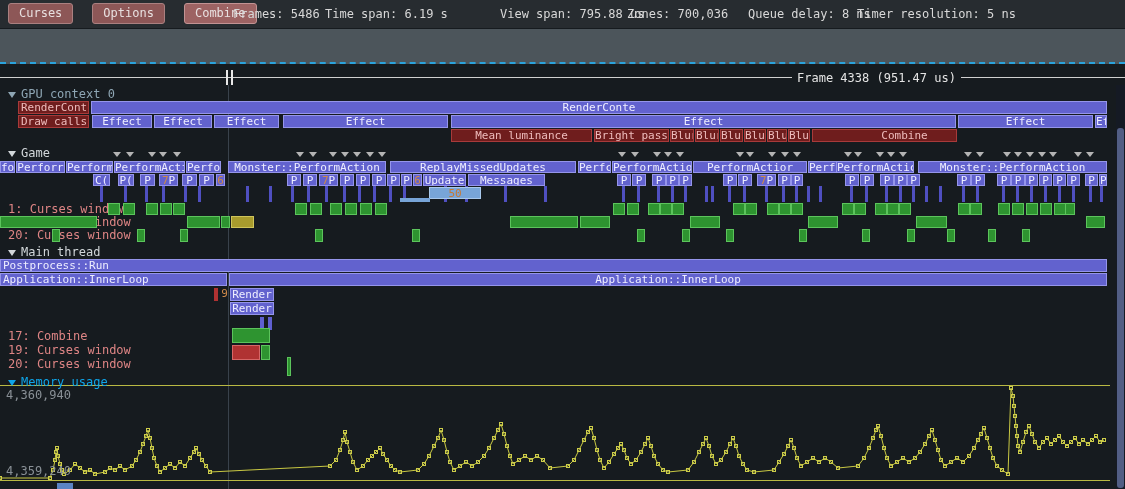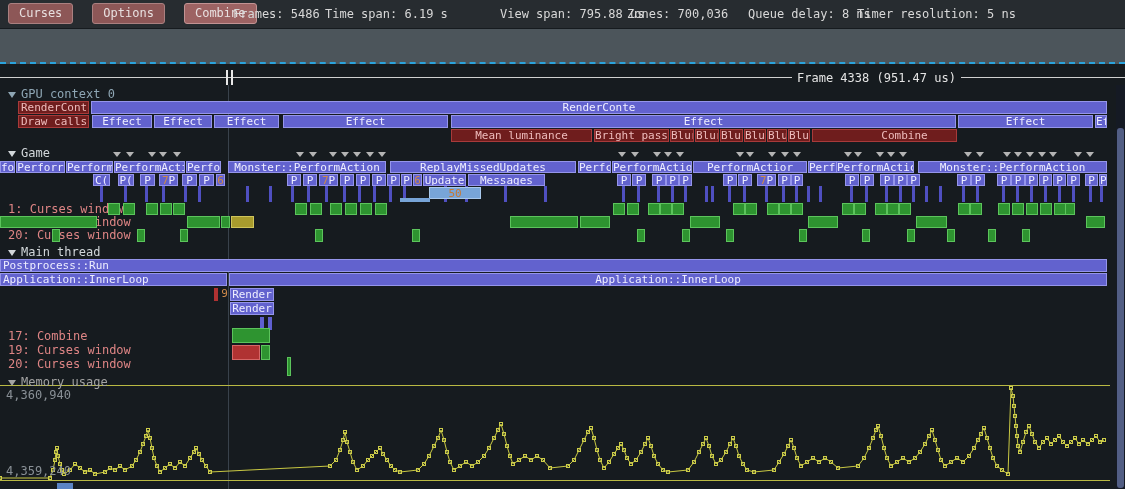--- a/index.html
+++ b/index.html
@@ -22,21 +22,21 @@
   .ruler{position:absolute;left:0;top:64px;width:1125px;height:21px;background:#161b1f;}
   .ruler-line{position:absolute;left:0;top:13px;width:1125px;height:1px;background:#d0d0d0;}
   .ruler-marker{position:absolute;left:226px;top:6px;width:3px;height:15px;
         border-left:2px solid #e8e8e8;border-right:2px solid #e8e8e8;}
   .frame-label{position:absolute;left:792px;top:7px;background:#161b1f;padding:0 5px;
         font-size:12px;color:#e4e4e4;white-space:nowrap;}
   
   #zones{position:absolute;left:0;top:0;width:1125px;height:489px;}
   .vline{position:absolute;left:228px;top:85px;width:1px;height:404px;background:#39424b;}
   .sechdr{position:absolute;font-size:12px;line-height:12px;white-space:nowrap;}
-  .hdr{color:#d2d7da}.hdr-gpu{color:#8ea6b4}.hdr-mem{color:#a3a3a3}
+  .hdr{color:#d2d7da}.hdr-gpu{color:#8ea6b4}.hdr-mem{color:#0ea5e9}
   .tri{display:inline-block;width:0;height:0;border-left:4px solid transparent;
         border-right:4px solid transparent;border-top:6px solid currentColor;margin-right:5px;}
   .rowlabel{position:absolute;font-size:12px;line-height:13px;color:#df8585;white-space:nowrap;}
   .zone{position:absolute;box-sizing:border-box;font-size:11px;line-height:11px;color:#eeeeff;
         text-align:center;overflow:hidden;white-space:nowrap;}
   .purple{background:#6262ce;border:1px solid #9595ea;}
   .red{background:#6f1d1d;border:1px solid #a83a3a;color:#eebcbc;}
   .green{background:#2e9430;border:1px solid #5cc45c;}
   .olive{background:#a89b2d;border:1px solid #cfc45a;}
   .redzone{background:#b03232;border:1px solid #d66666;}

